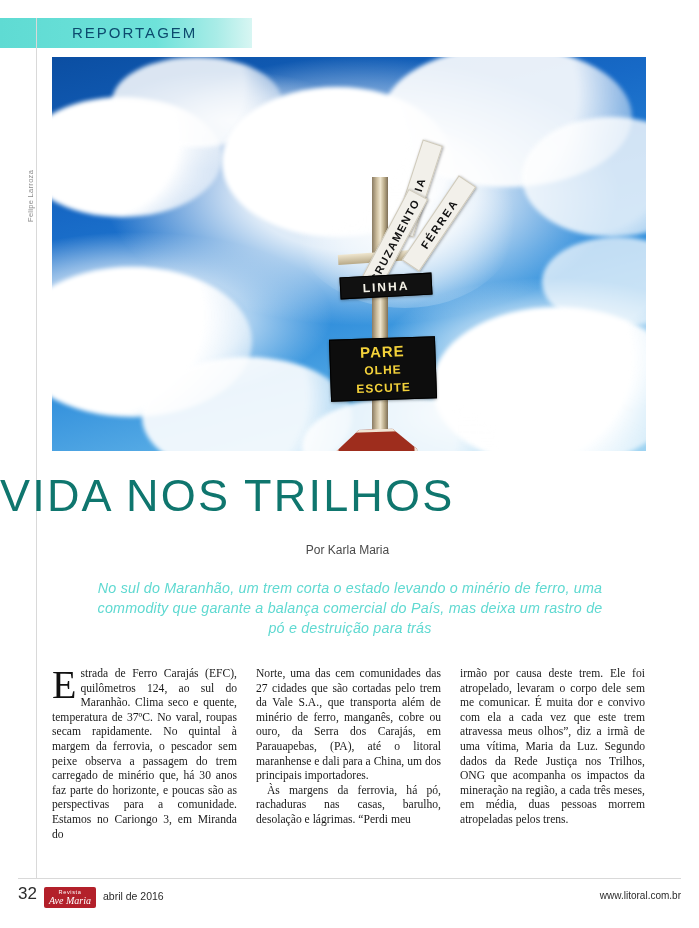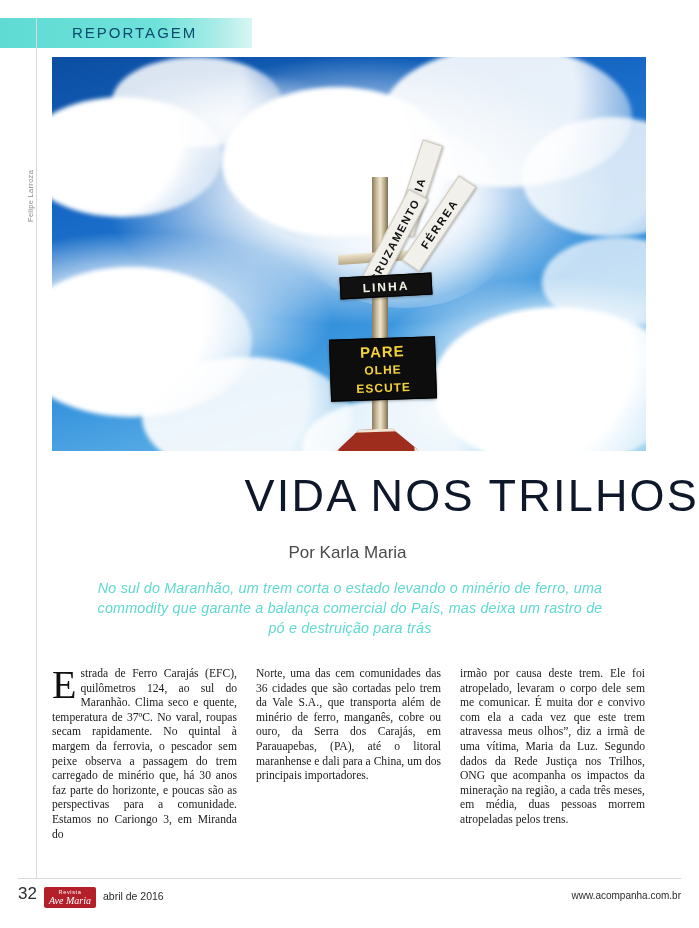--- a/index.html
+++ b/index.html
@@ -162,34 +162,34 @@
     transform-origin: left top;
     white-space: nowrap;
     letter-spacing: 0.3px;
   }
 
   
   .title {
     position: absolute;
     left: 0; top: 470px;
     width: 699px;
-    text-align: right;
+    text-align: left;
     font-family: "Liberation Sans", sans-serif;
     font-weight: 300;
     font-size: 45px;
     letter-spacing: 2.2px;
-    color: #0f172a;
+    color: #0f766e;
   }
   .byline {
     position: absolute;
     left: 0; top: 543px;
     width: 695px;
     text-align: center;
     font-family: "Liberation Sans", sans-serif;
-    font-size: 17px;
+    font-size: 12px;
     color: #4a4a4a;
   }
   .standfirst {
     position: absolute;
     left: 96px; top: 578px;
     width: 508px;
     text-align: center;
     font-family: "Liberation Sans", sans-serif;
     font-style: italic;
     font-size: 14.3px;
@@ -326,27 +326,28 @@
 
 <div class="title">VIDA NOS TRILHOS</div>
 <div class="byline">Por Karla Maria</div>
 <div class="standfirst">No sul do Maranhão, um trem corta o estado levando o minério de ferro, uma commodity que garante a balança comercial do País, mas deixa um rastro de pó e destruição para trás</div>
 
 <div class="columns">
   <div class="col">
     <p class="dropcap-wrap"><span class="dropcap">E</span><span>strada de Ferro Carajás (EFC), quilômetros 124, ao sul do Maranhão. Clima seco e quente, temperatura de 37ºC. No varal, roupas secam rapidamente. No quintal à margem da ferrovia, o pescador sem peixe observa a passagem do trem carregado de minério que, há 30 anos faz parte do horizonte, e poucas são as perspectivas para a comunidade. Estamos no Cariongo 3, em Miranda do</span></p>
   </div>
   <div class="col">
-    <p>Norte, uma das cem comunidades das 36 cidades que são cortadas pelo trem da Vale S.A., que transporta além de minério de ferro, manganês, cobre ou ouro, da Serra dos Carajás, em Parauapebas, (PA), até o litoral maranhense e dali para a China, um dos principais importadores.</p>
+    <p>Norte, uma das cem comunidades das 27 cidades que são cortadas pelo trem da Vale S.A., que transporta além de minério de ferro, manganês, cobre ou ouro, da Serra dos Carajás, em Parauapebas, (PA), até o litoral maranhense e dali para a China, um dos principais importadores.</p>
+    <p>Às margens da ferrovia, há pó, rachaduras nas casas, barulho, desolação e lágrimas. “Perdi meu</p>
   </div>
   <div class="col">
     <p>irmão por causa deste trem. Ele foi atropelado, levaram o corpo dele sem me comunicar. É muita dor e convivo com ela a cada vez que este trem atravessa meus olhos”, diz a irmã de uma vítima, Maria da Luz. Segundo dados da Rede Justiça nos Trilhos, ONG que acompanha os impactos da mineração na região, a cada três meses, em média, duas pessoas morrem atropeladas pelos trens.</p>
   </div>
 </div>
 
 <div class="footer-rule"></div>
 <div class="folio">32</div>
 <div class="logo">
   <span class="l1">Revista</span>
   <span class="l2">Ave Maria</span>
 </div>
 <div class="issue">abril de 2016</div>
-<div class="site">www.acompanha.com.br</div>
+<div class="site">www.litoral.com.br</div>
 
 </body></html>

